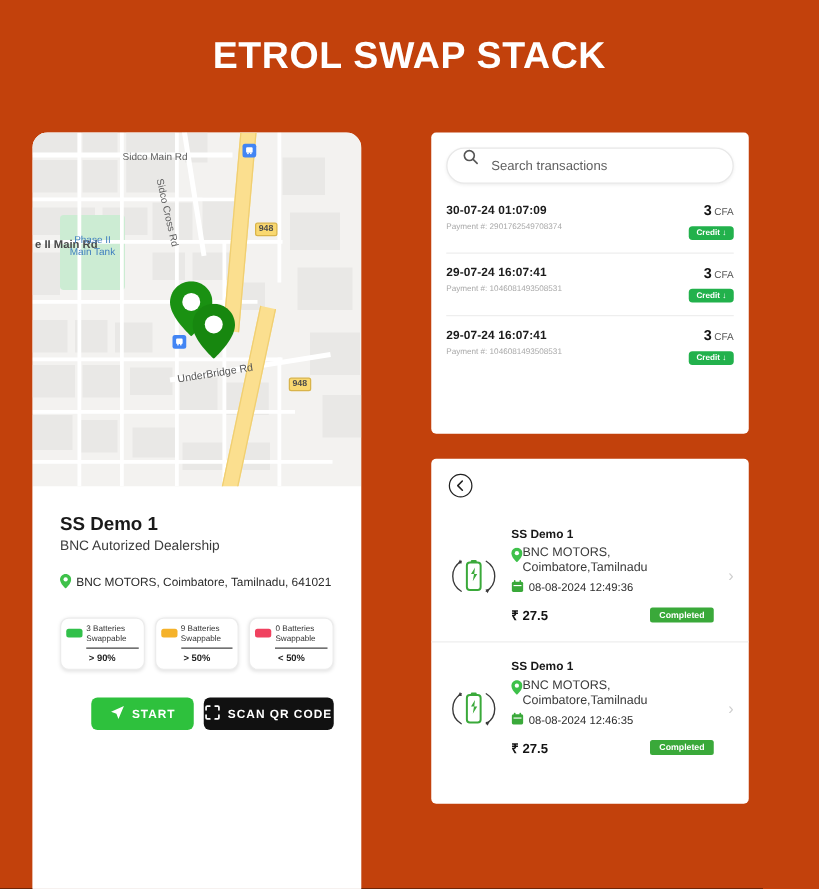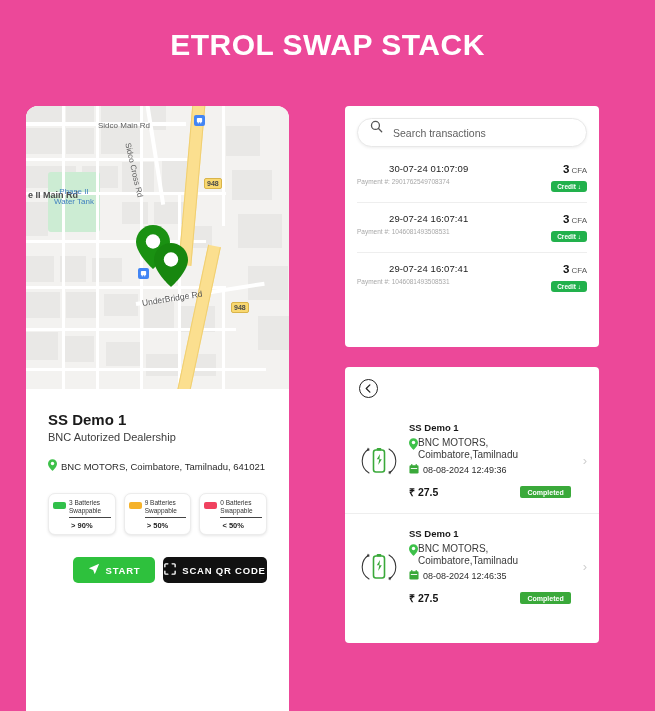--- a/index.html
+++ b/index.html
@@ -2,21 +2,21 @@
 <html><head>
 <meta charset="utf-8">
 <style>
   * { box-sizing: border-box; margin: 0; padding: 0; }
   html, body {
     width: 655px; height: 711px;
     background: #000000;
     font-family: "Liberation Sans", sans-serif;
     overflow: hidden;
   }
-  .page { position: relative; width: 655px; height: 711px; background: #ec4899; }
+  .page { position: relative; width: 655px; height: 711px; background: #c2410c; }
 
   
   .app-title {
     position: absolute; top: 28px; left: 0; width: 655px;
     text-align: center;
     color: #ffffff;
     font-size: 30px;
     font-weight: bold;
     letter-spacing: 0.5px;
   }
@@ -156,21 +156,21 @@
   }
   .search-box input::placeholder { color: #606060; }
 
   .tx-list { padding: 0 12px; }
   .tx-row {
     display: flex; justify-content: space-between; align-items: flex-start;
     padding: 10px 0 9px 0;
     border-bottom: 1px solid #eeeeee;
   }
   .tx-row:last-child { border-bottom: none; }
-  .tx-date { font-size: 9.5px; font-weight: normal; color: #1b1b1b; letter-spacing: .1px; margin-left: 32px; }
+  .tx-date { font-size: 9.5px; font-weight: bold; color: #1b1b1b; letter-spacing: .1px; }
   .tx-pay  { font-size: 6.5px; color: #a8a8a8; margin-top: 4px; }
   .tx-right { text-align: right; }
   .tx-amt { font-size: 11.5px; font-weight: bold; color: #111; }
   .tx-amt span { font-size: 8px; font-weight: normal; color: #555; margin-left: 2px; }
   .badge-credit {
     display: inline-block; margin-top: 4px;
     background: #22b14c; color: #fff;
     font-size: 6.5px; font-weight: bold;
     padding: 2px 6px; border-radius: 3px;
   }
@@ -287,21 +287,21 @@
 
         <div class="hwy" style="left:168px;top:-20px;width:13px;height:180px;transform:rotate(5deg);transform-origin:top center;"></div>
         <div class="hwy" style="left:182px;top:140px;width:13px;height:170px;transform:rotate(12deg);transform-origin:top center;"></div>
       </div>
 
       <div class="map-label" style="left:72px;top:15px;">Sidco Main Rd</div>
       <div class="map-label" style="left:106px;top:36px;transform:rotate(77deg);transform-origin:left top;">Sidco Cross Rd</div>
       <div class="map-label" style="left:2px;top:84px;font-size:9px;color:#4a4a4a;font-weight:bold;">e II Main Rd</div>
       <div class="map-label park-label" style="left:22px;top:70px;width:52px;">
         <span>Phase II</span><br>
-        <span>Water Tank</span>
+        <span>Main Tank</span>
       </div>
       <div class="map-label" style="left:116px;top:192px;transform:rotate(-9deg);transform-origin:left center;font-size:8.5px;color:#555;">UnderBridge Rd</div>
 
       <div class="shield" style="left:178px;top:72px;">948</div>
       <div class="shield" style="left:205px;top:196px;">948</div>
 
       <div class="transit" style="left:168px;top:9px;">
         <svg width="7" height="7" viewBox="0 0 8 8">
             <rect x="1" y="1" width="6" height="5" rx="1" fill="#fff"></rect>
             <rect x="2" y="6" width="1.4" height="1.2" fill="#fff"></rect>

